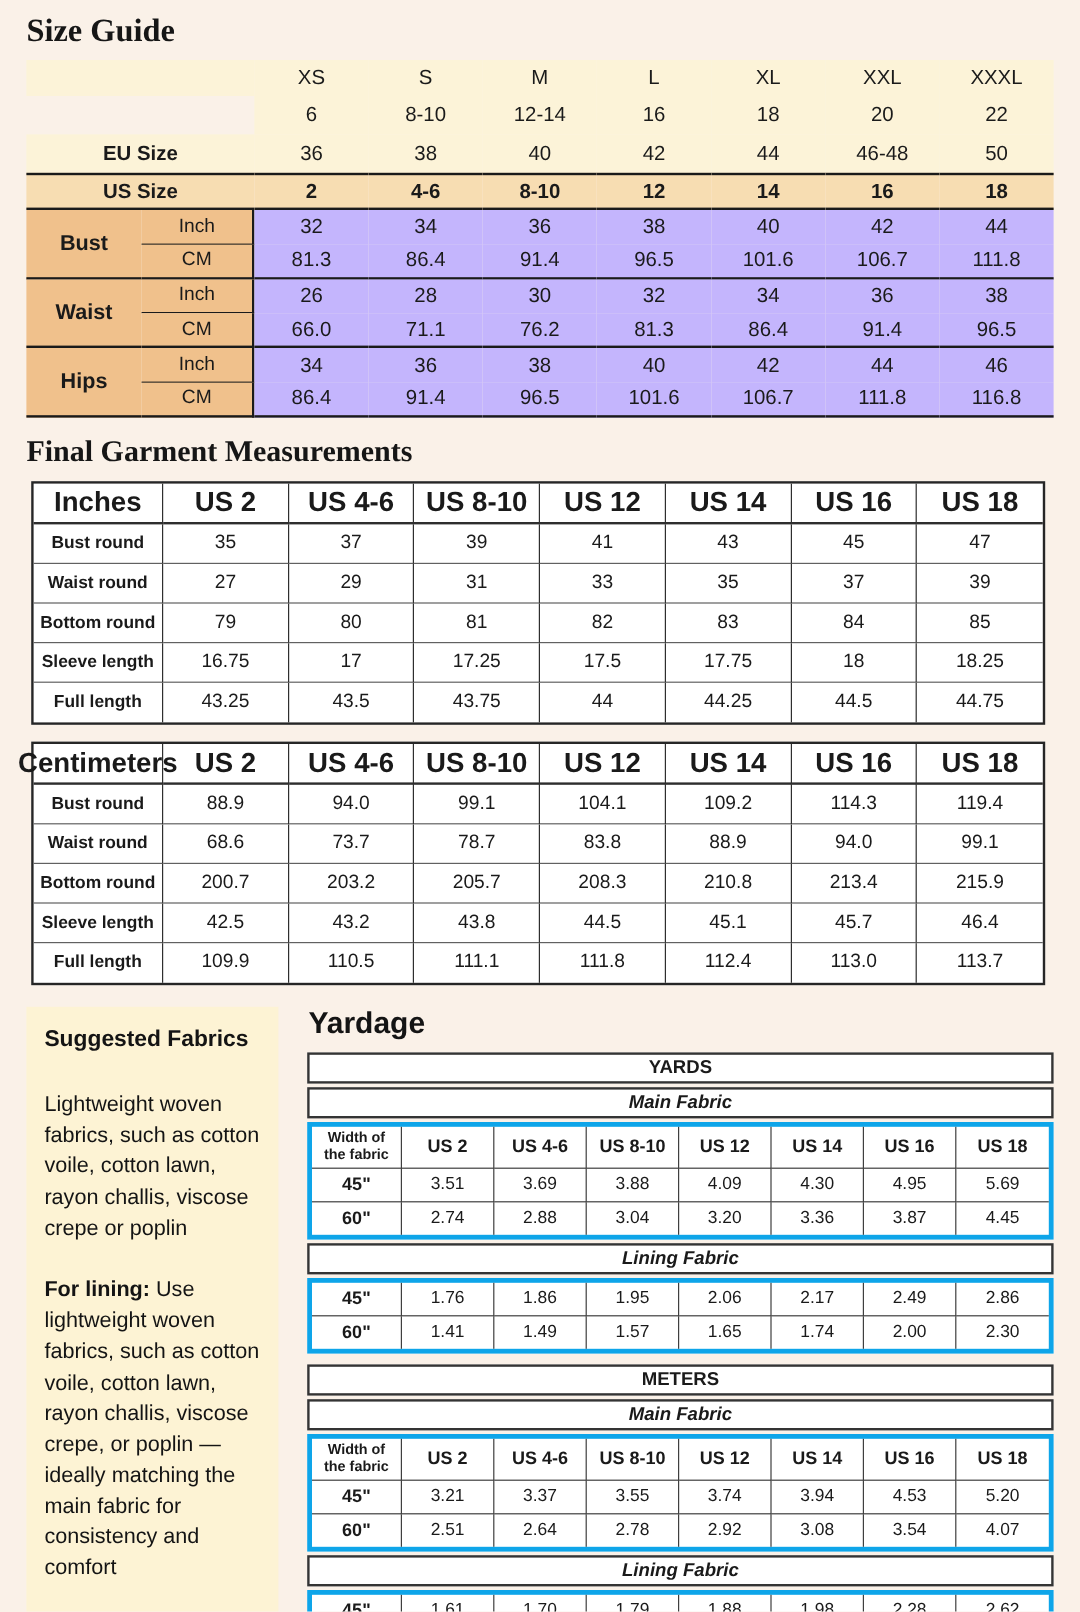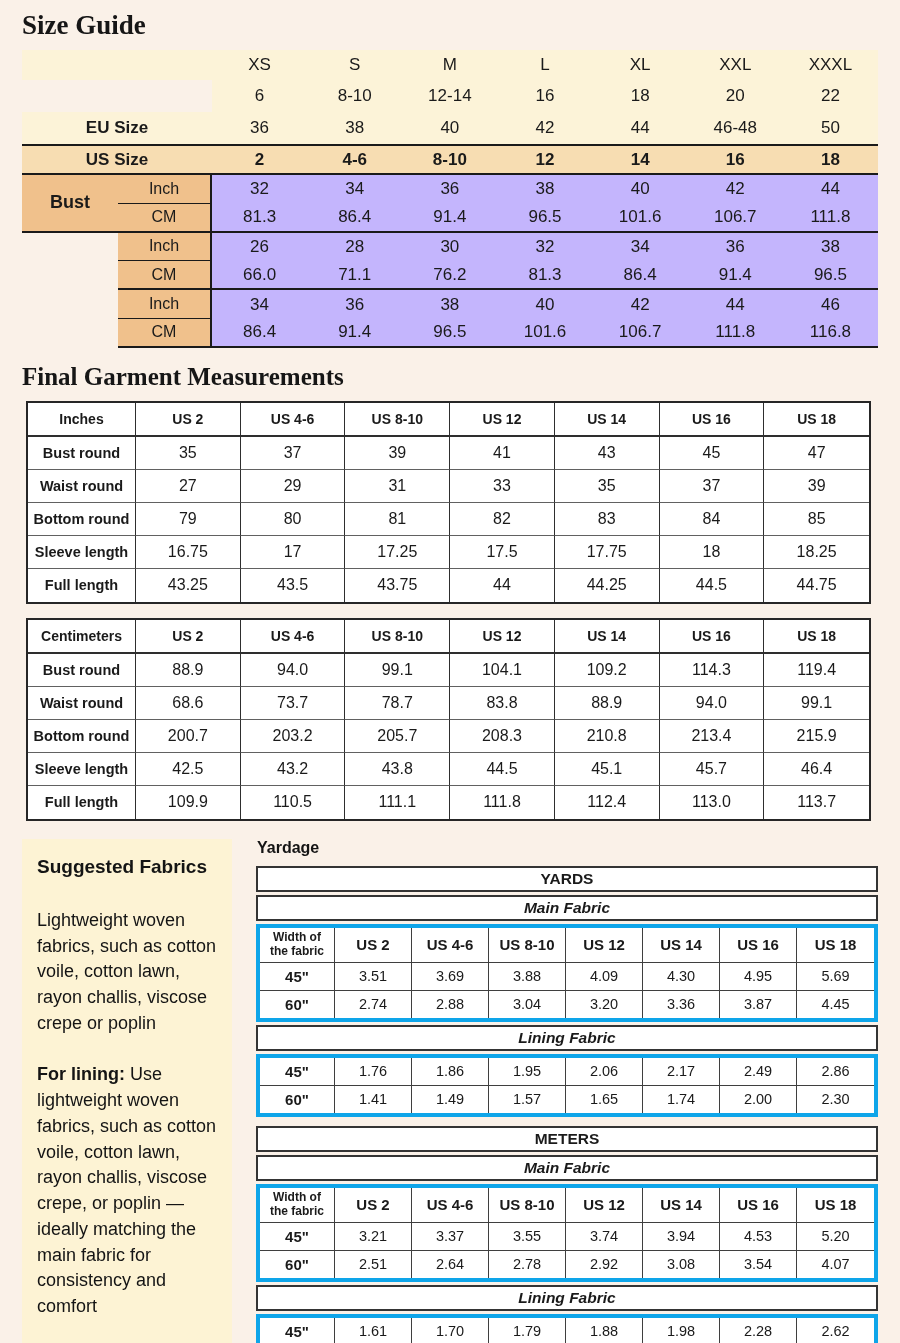--- a/index.html
+++ b/index.html
@@ -36,35 +36,35 @@
   .fgt{
     margin-left:26px;width:845px;box-sizing:border-box;
     display:grid;grid-template-columns:108px repeat(7,1fr);
     grid-template-rows:34px repeat(5,33px);
     border:2px solid #262626;background:#fff;
   }
   .fgt + .fgt{margin-top:14px;}
   .fc{display:flex;align-items:center;justify-content:center;font-size:16px;
       border-right:1.5px solid #2e2e2e;border-bottom:1.5px solid #616161;}
   .fc:nth-child(8n){border-right:none;}
-  .fh{font-weight:700;font-size:14px;border-bottom:2px solid #2e2e2e;}
+  .fh{font-weight:700;font-size:23px;border-bottom:2px solid #2e2e2e;}
   .frl{font-weight:700;font-size:14.5px;}
   .flast{border-bottom:none;}
 
   
   .yardage-row{display:flex;margin:18px 0 0 22px;width:856px;align-items:stretch;}
   .panel{
     width:210px;box-sizing:border-box;flex:none;
     background:#fdf3d4;padding:17px 15px;margin-right:24px;
   }
   .panel h3{font-size:19px;margin:0 0 30px 0;color:#141414;}
   .panel p{font-size:18px;line-height:1.43;margin:0 0 26px 0;color:#141414;}
   .panel b{font-weight:700;}
   .ycol{flex:1;min-width:0;}
-  .ycol h2{font-family:"Liberation Sans", sans-serif;font-size:16px;margin:0 0 9px 1px;color:#141414;}
+  .ycol h2{font-family:"Liberation Sans", sans-serif;font-size:25px;margin:0 0 9px 1px;color:#141414;}
   .ysection{margin-bottom:9px;}
   .yband{
     border:2px solid #343434;background:#fff;text-align:center;
     font-weight:700;font-size:15.5px;padding:2px 0;margin-bottom:3px;
   }
   .fabric-band{font-style:italic;}
   .ygrid{
     display:grid;grid-template-columns:75px repeat(7,1fr);
     border:4px solid #0ea5e9;background:#fff;margin-bottom:3px;
   }
@@ -123,36 +123,38 @@
     <div class="c white" style="grid-area: 5 / 7;">40</div>
     <div class="c white" style="grid-area: 5 / 8;">42</div>
     <div class="c white" style="grid-area: 5 / 9;">44</div>
     <div class="c white sline" style="grid-area: 6 / 3;">81.3</div>
     <div class="c white sline" style="grid-area: 6 / 4;">86.4</div>
     <div class="c white sline" style="grid-area: 6 / 5;">91.4</div>
     <div class="c white sline" style="grid-area: 6 / 6;">96.5</div>
     <div class="c white sline" style="grid-area: 6 / 7;">101.6</div>
     <div class="c white sline" style="grid-area: 6 / 8;">106.7</div>
     <div class="c white sline" style="grid-area: 6 / 9;">111.8</div>
+    <div class="c tan sec-label sline" style="grid-area: 7 / 1 / span 2;">Waist</div>
     <div class="c tan unit vline fracline" style="grid-area: 7 / 2;">Inch</div>
     <div class="c tan unit vline sline" style="grid-area: 8 / 2;">CM</div>
     <div class="c white" style="grid-area: 7 / 3;">26</div>
     <div class="c white" style="grid-area: 7 / 4;">28</div>
     <div class="c white" style="grid-area: 7 / 5;">30</div>
     <div class="c white" style="grid-area: 7 / 6;">32</div>
     <div class="c white" style="grid-area: 7 / 7;">34</div>
     <div class="c white" style="grid-area: 7 / 8;">36</div>
     <div class="c white" style="grid-area: 7 / 9;">38</div>
     <div class="c white sline" style="grid-area: 8 / 3;">66.0</div>
     <div class="c white sline" style="grid-area: 8 / 4;">71.1</div>
     <div class="c white sline" style="grid-area: 8 / 5;">76.2</div>
     <div class="c white sline" style="grid-area: 8 / 6;">81.3</div>
     <div class="c white sline" style="grid-area: 8 / 7;">86.4</div>
     <div class="c white sline" style="grid-area: 8 / 8;">91.4</div>
     <div class="c white sline" style="grid-area: 8 / 9;">96.5</div>
+    <div class="c tan sec-label sline" style="grid-area: 9 / 1 / span 2;">Hips</div>
     <div class="c tan unit vline fracline" style="grid-area: 9 / 2;">Inch</div>
     <div class="c tan unit vline sline" style="grid-area: 10 / 2;">CM</div>
     <div class="c white" style="grid-area: 9 / 3;">34</div>
     <div class="c white" style="grid-area: 9 / 4;">36</div>
     <div class="c white" style="grid-area: 9 / 5;">38</div>
     <div class="c white" style="grid-area: 9 / 6;">40</div>
     <div class="c white" style="grid-area: 9 / 7;">42</div>
     <div class="c white" style="grid-area: 9 / 8;">44</div>
     <div class="c white" style="grid-area: 9 / 9;">46</div>
     <div class="c white sline" style="grid-area: 10 / 3;">86.4</div>

